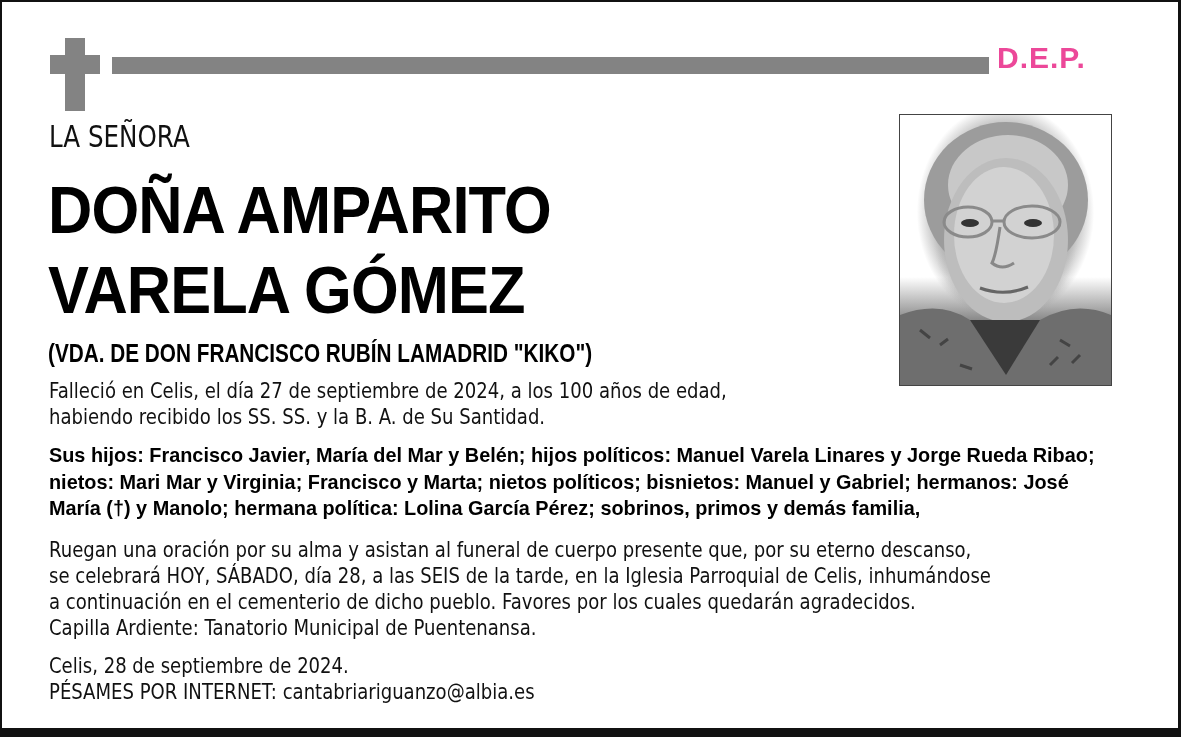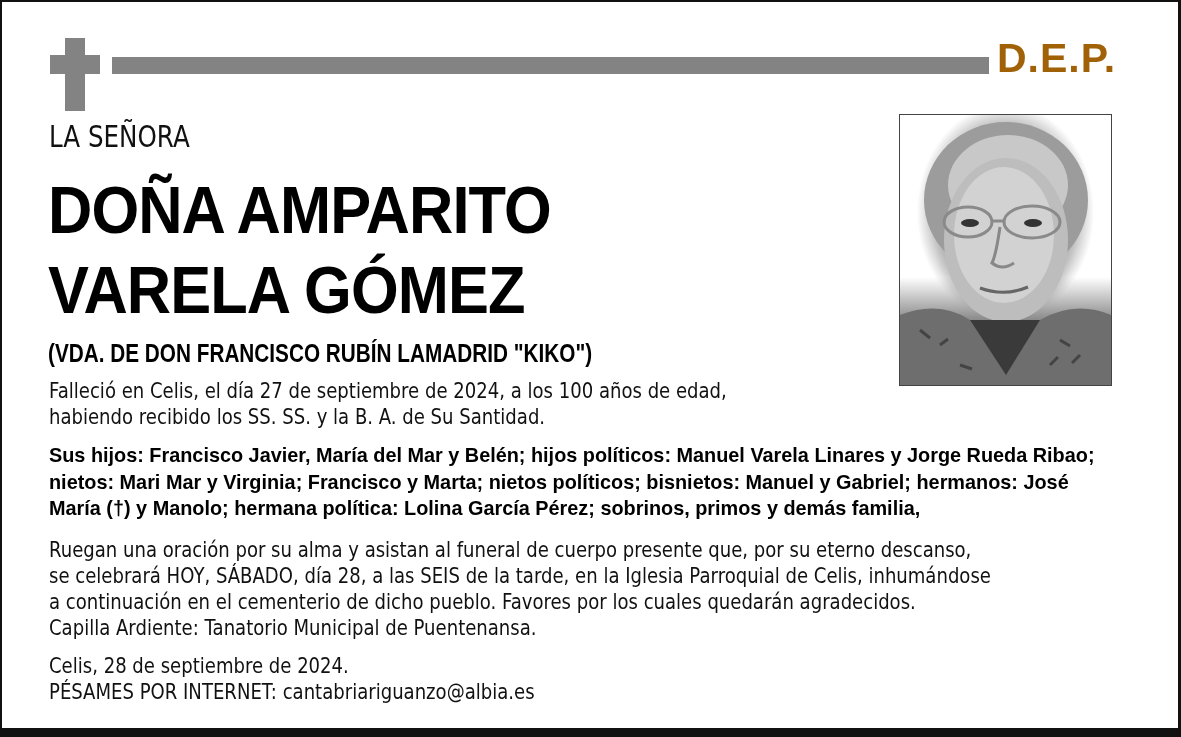--- a/index.html
+++ b/index.html
@@ -8,21 +8,21 @@
     position: absolute; left: 0; top: 0; width: 1181px; height: 737px;
     box-sizing: border-box;
     border-left: 2px solid #111; border-top: 2px solid #111; border-right: 3px solid #111; border-bottom: 9px solid #111;
     background: #fff;
   }
   .cross-v { position: absolute; left: 63px; top: 36px; width: 20px; height: 73px; background: #838383; }
   .cross-h { position: absolute; left: 48px; top: 53px; width: 50px; height: 19px; background: #838383; }
   .rule { position: absolute; left: 110px; top: 55px; width: 877px; height: 17px; background: #838383; }
   .dep {
     position: absolute; left: 995px; top: 36px; font-family: "Liberation Sans", sans-serif;
-    font-weight: bold; font-size: 41px; color: #a16207; letter-spacing: 1px; line-height: 40px;
+    font-weight: bold; font-size: 30px; color: #ec4899; letter-spacing: 1px; line-height: 40px;
   }
   .la-senora {
     position: absolute; left: 47px; top: 117px; font-family: "DejaVu Sans", sans-serif;
     font-size: 30px; color: #111; transform: scaleX(0.82); transform-origin: left top; line-height: 36px;
   }
   .name {
     position: absolute; left: 46px; top: 168px; font-family: "Liberation Sans", sans-serif;
     font-weight: bold; font-size: 66px; line-height: 80px; color: #000; letter-spacing: -1px;
     transform: scaleX(0.93); transform-origin: left top; white-space: nowrap;
   }

